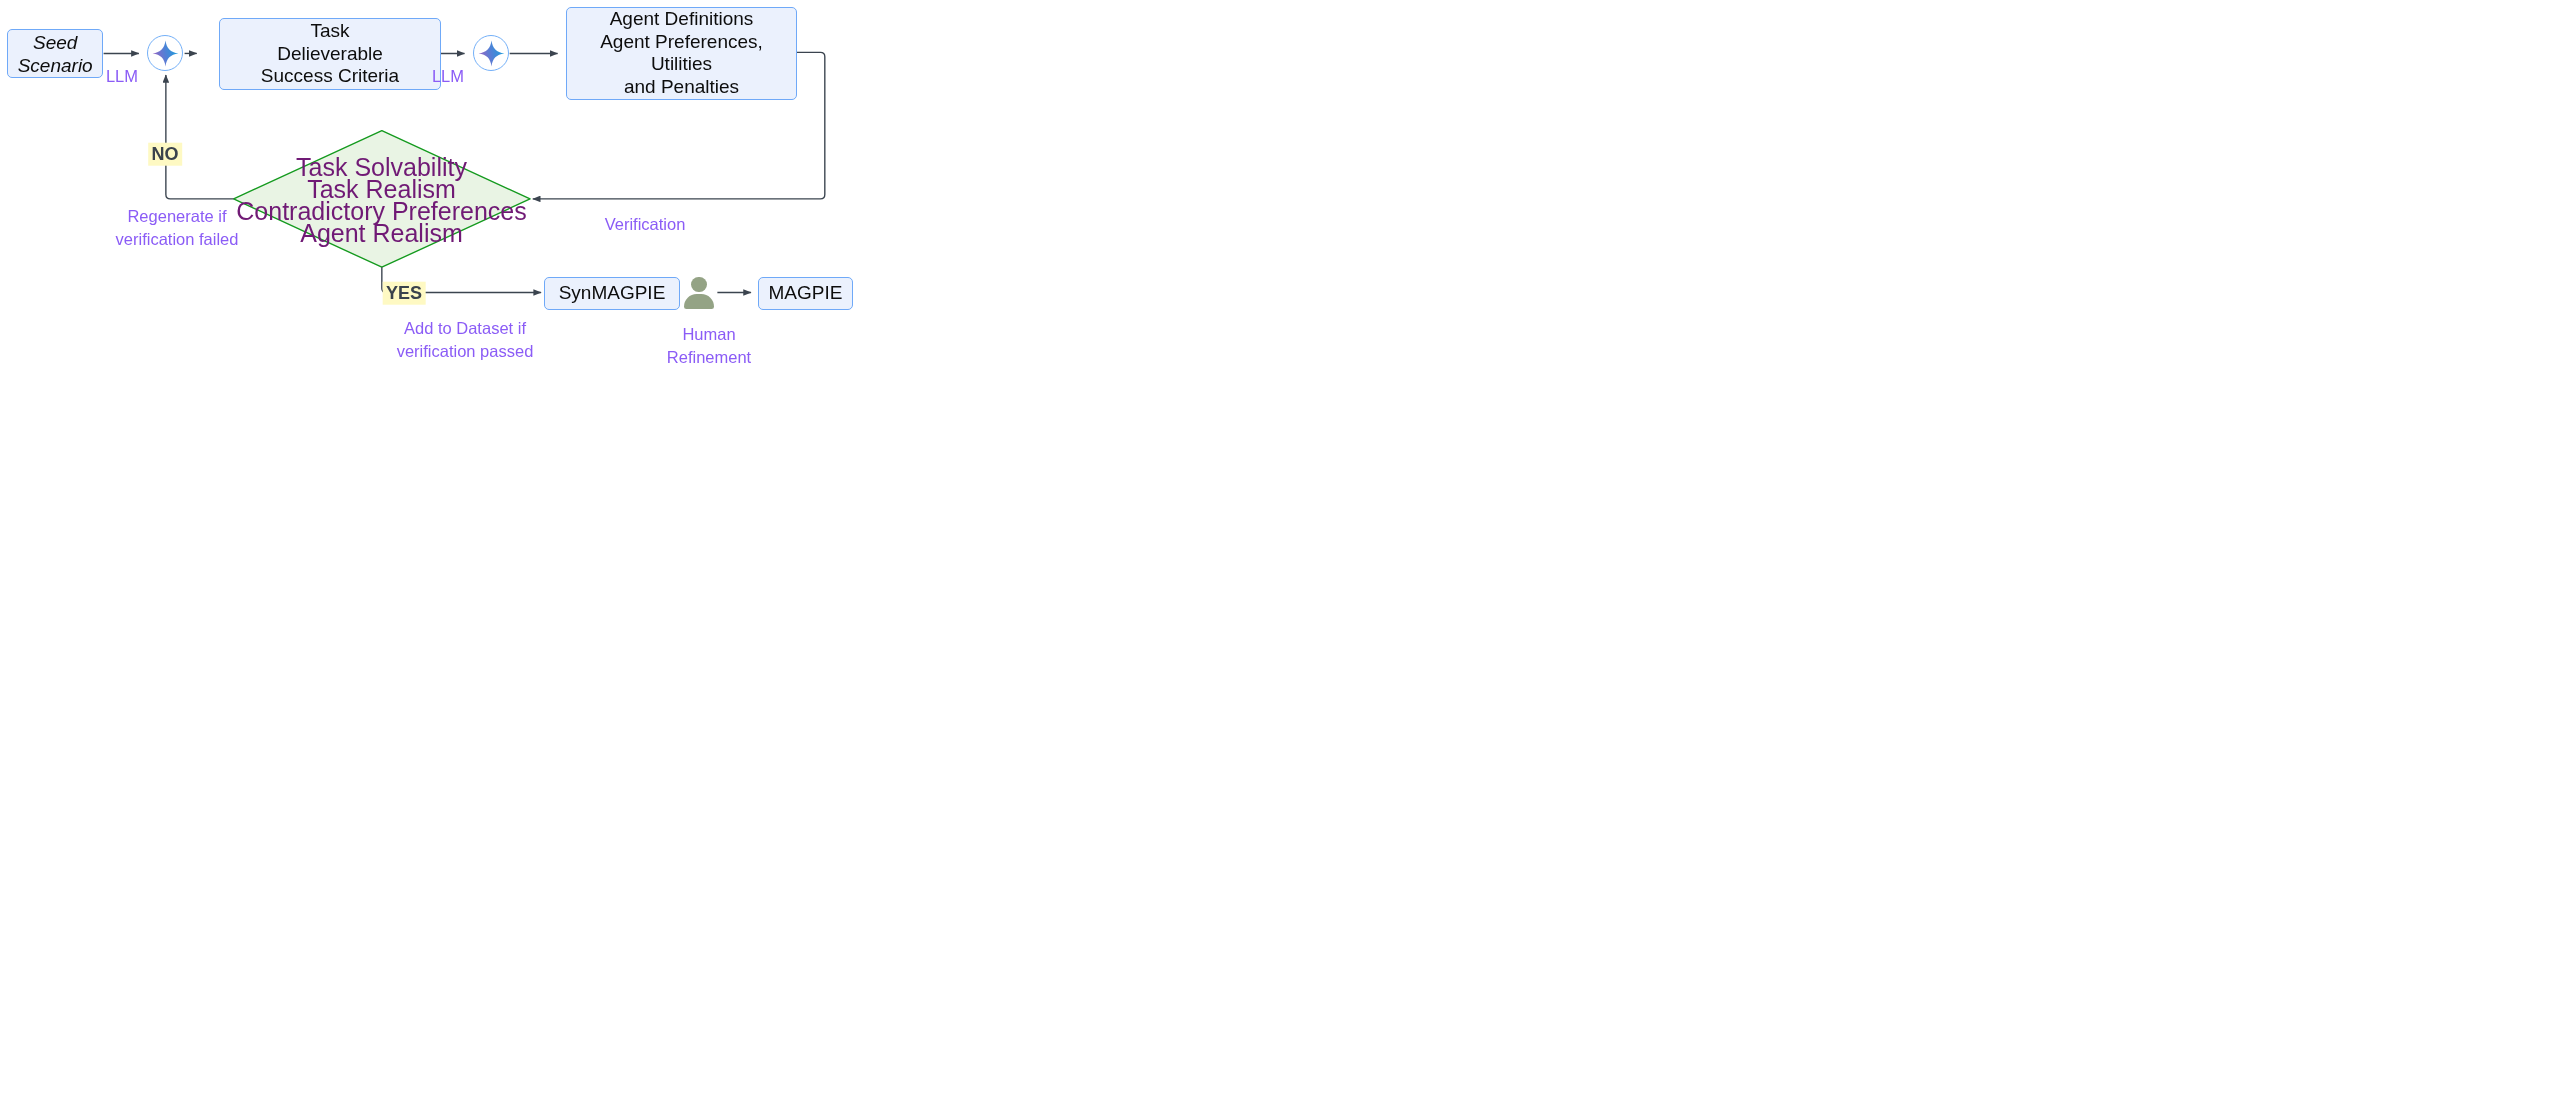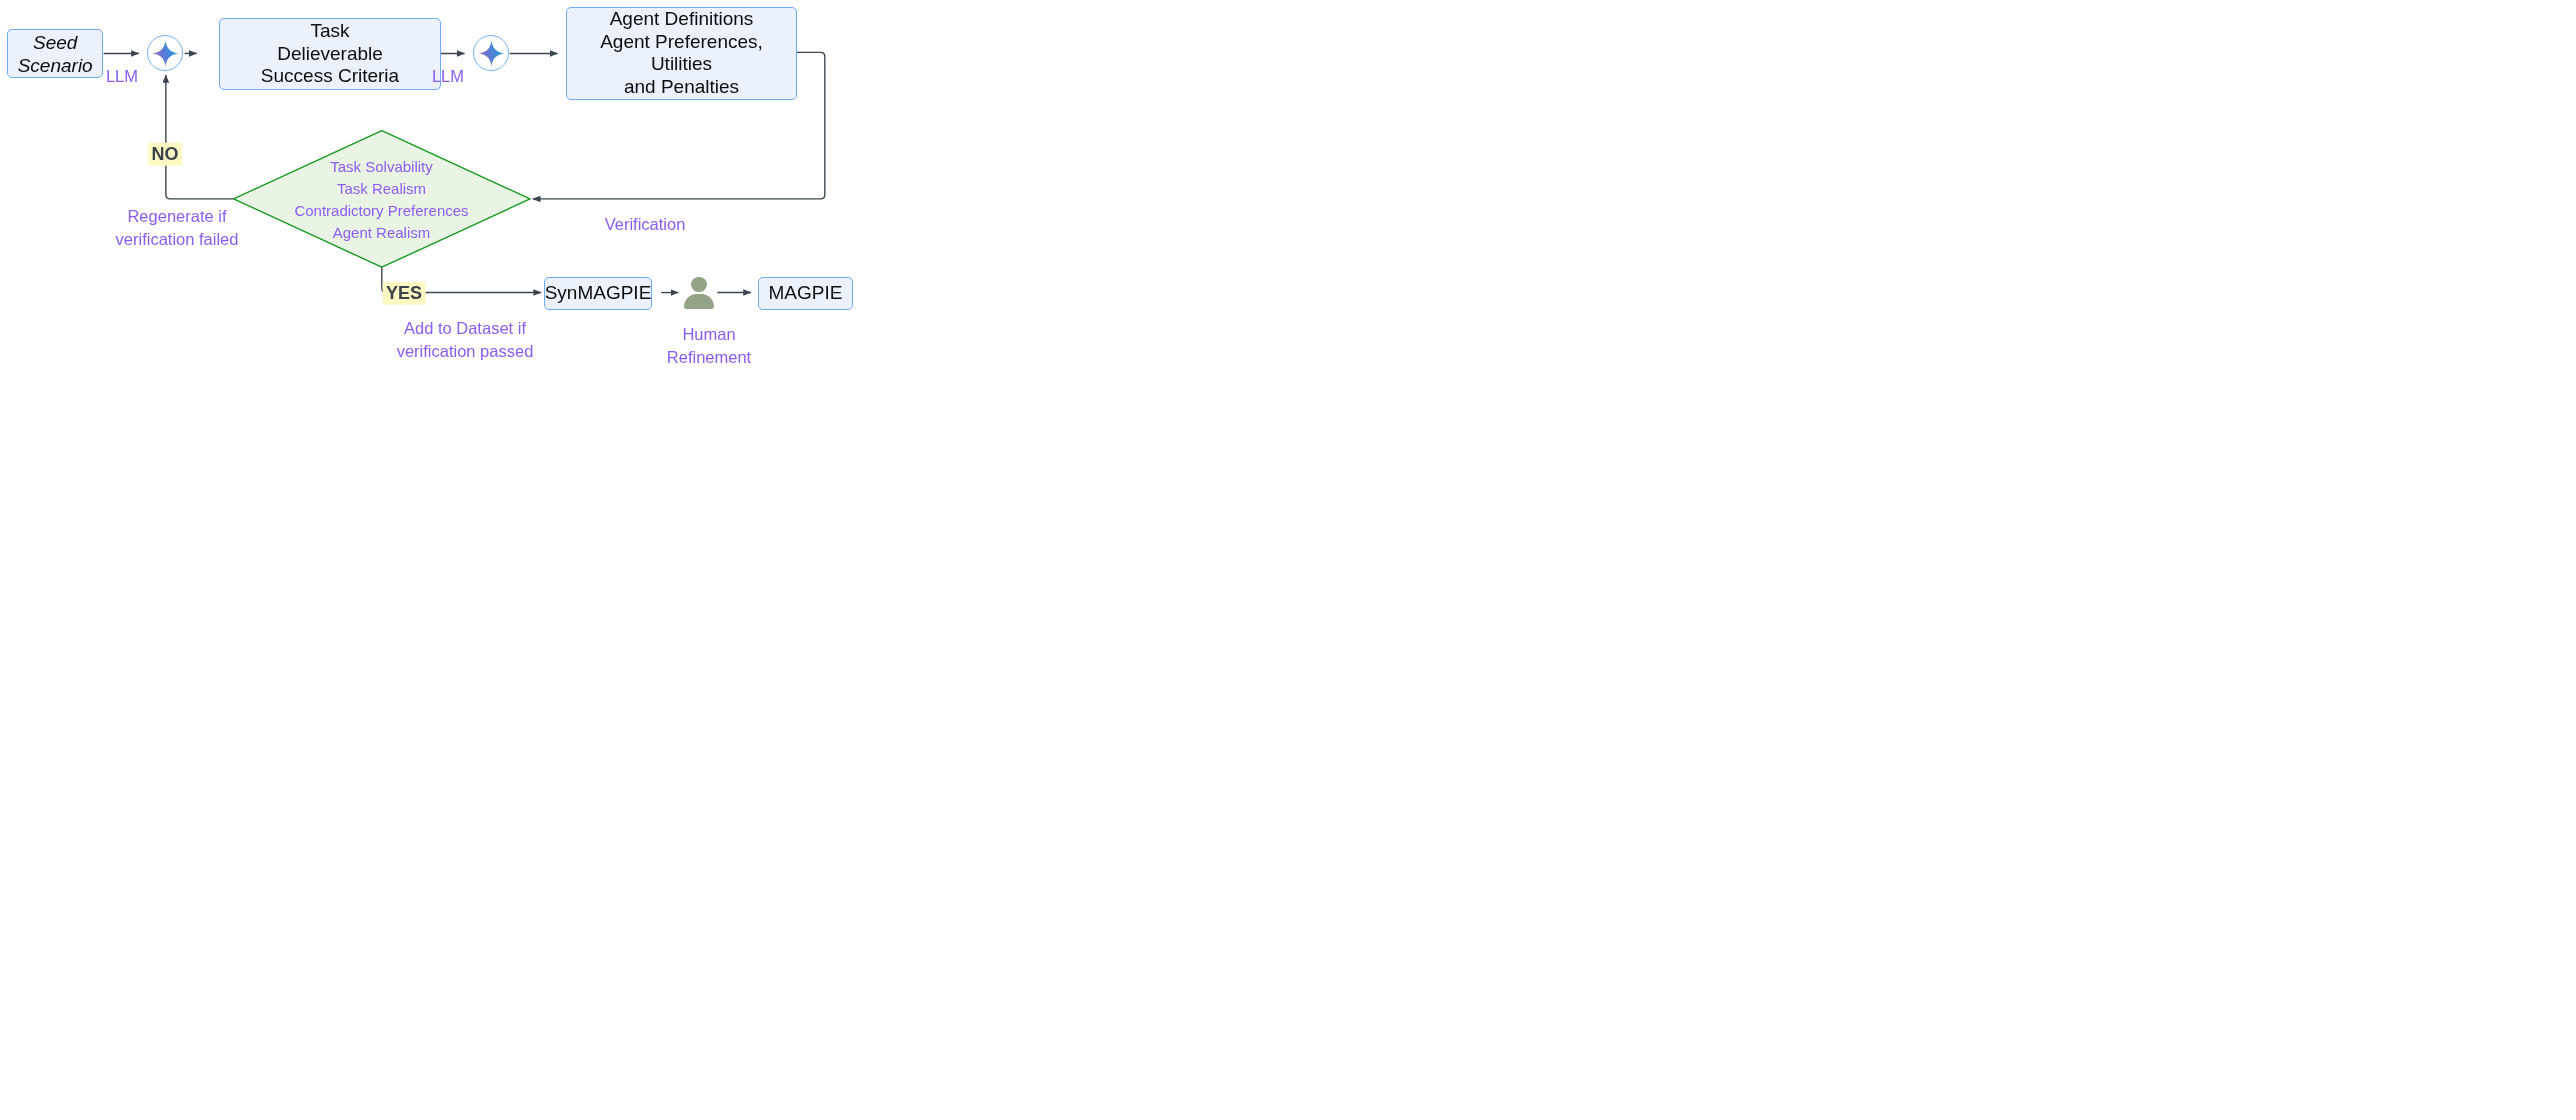--- a/index.html
+++ b/index.html
@@ -22,21 +22,21 @@
   }
   .sparkle svg{width:27px;height:27px;display:block;}
 
   .lbl{position:absolute;transform:translate(-50%,-50%);font-size:16.5px;line-height:22.6px;
        text-align:center;color:#8b5cf6;white-space:nowrap;}
   .lbl.bold{font-weight:bold;color:#3a424c;font-size:18px;background:#fef9c3;padding:0 3.3px;}
 
   .diamond-text{
     position:absolute;left:233px;top:131px;width:297px;height:137px;
     display:flex;flex-direction:column;justify-content:center;align-items:center;
-    font-size:15px;line-height:22px;text-align:center;color:#8b5cf6;
+    font-size:25px;line-height:22px;text-align:center;color:#701a75;
   }
 
   .person{position:absolute;left:684px;top:277px;width:30px;height:31px;}
   .person .head{position:absolute;left:7.2px;top:0;width:15.4px;height:15.4px;border-radius:50%;background:#94a385;}
   .person .body{position:absolute;left:0;top:16.5px;width:30px;height:15px;background:#94a385;border-radius:15px 15px 2.8px 2.8px;}
 </style>
 </head>
 <body>
 
 <div id="canvas">
@@ -115,21 +115,21 @@
   <div class="lbl bold" style="left:165px;top:154px;">NO</div>
   <div class="lbl bold" style="left:404px;top:293px;">YES</div>
 
   <div class="lbl" style="left:645px;top:224px;">Verification</div>
 
   <div class="lbl" style="left:177px;top:228px;">
     <span style="display:block;">Regenerate if</span>
     <span style="display:block;">verification failed</span>
   </div>
 
-  <div class="node" style="left:544px;top:277px;width:108px;height:33px;">
+  <div class="node" style="left:544px;top:277px;width:136px;height:33px;">
     <span>SynMAGPIE</span>
   </div>
 
   <div class="lbl" style="left:465px;top:340px;">
     <span style="display:block;">Add to Dataset if</span>
     <span style="display:block;">verification passed</span>
   </div>
 
   <div class="person">
     <div class="head"></div>

